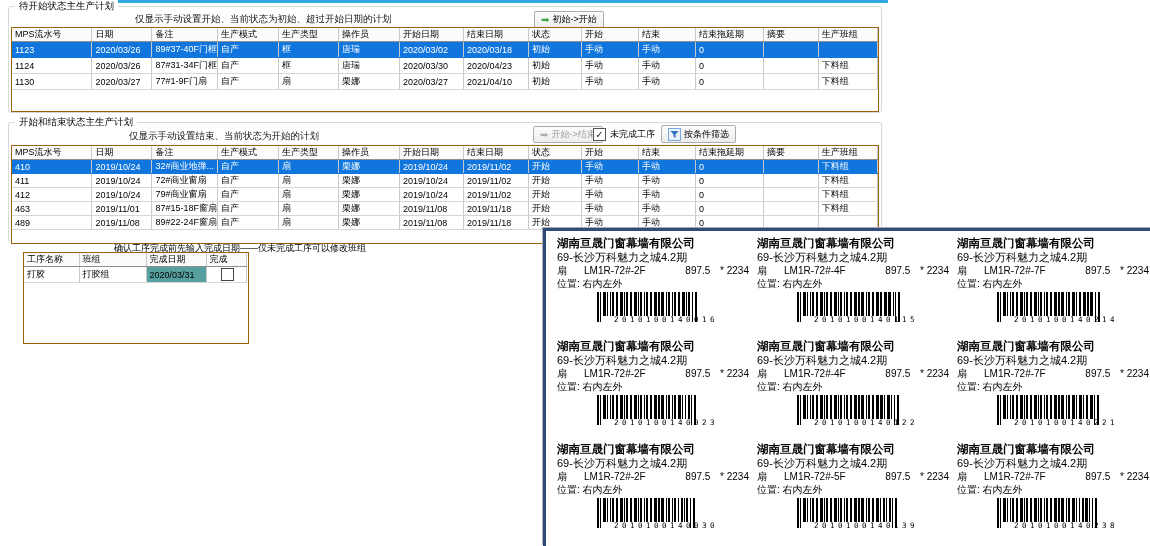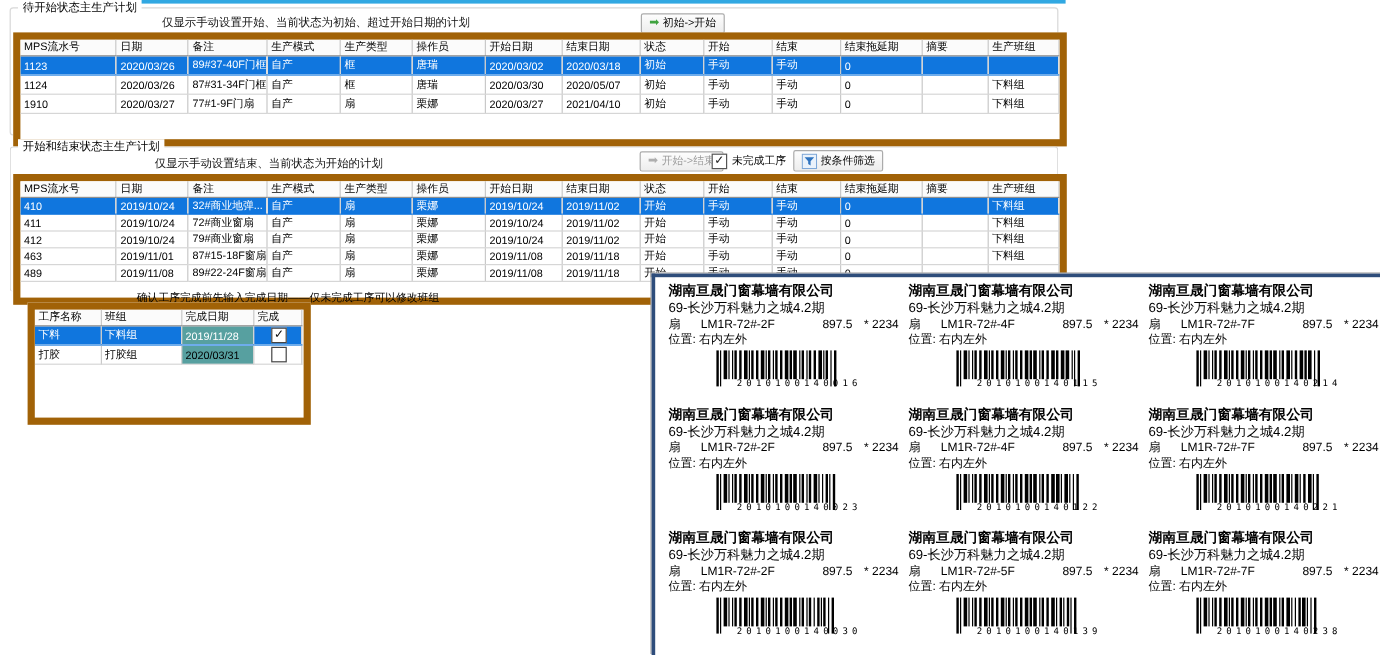--- a/index.html
+++ b/index.html
@@ -28,21 +28,21 @@
        font-size:9px;font-family:inherit;cursor:pointer;white-space:nowrap;}
   .btn .arrow{font-size:10px;line-height:1;color:var(--arrow-green);}
   .btn.disabled{color:#9b9b9b;}
   .btn.disabled .arrow{color:#aeaeae;}
   .btn1{left:525px;top:4px;}
   .btn2{left:524px;top:3px;}
   .btnFilter{left:652px;top:2px;height:18px;}
   .wincb{position:absolute;left:584px;top:5px;display:flex;align-items:center;gap:4px;font-size:9px;white-space:nowrap;}
   .cbox{width:11px;height:11px;border:1px solid #555;background:#fff;display:flex;align-items:center;justify-content:center;font-size:10px;line-height:1;color:#222;}
 
-  .grid{position:absolute;background:#fff;border:6px solid #a16207;overflow:hidden;}
+  .grid{position:absolute;background:#fff;border:1px solid #a16207;overflow:hidden;}
   .grid table{border-collapse:collapse;table-layout:fixed;}
   .grid th,.grid td{font-weight:normal;font-size:9px;text-align:left;padding:0 0 0 3px;
        white-space:nowrap;overflow:hidden;border-right:1px solid #c9c9c9;}
   .grid th{height:13px;background:#fbfbfb;border-bottom:1px solid #8f8f8f;}
   .grid td{border-bottom:1px solid #d6d6d6;}
   .grid tr.sel td{background:var(--selection);color:#fff;border-bottom-color:var(--selection);}
   .grid td.teal{background:var(--teal) !important;}
   .grid1{left:2px;top:20px;width:866px;height:83px;}
   .grid2{left:2px;top:22px;width:866px;height:97px;}
   .gridProc{left:23px;top:252px;width:224px;height:90px;}
@@ -139,30 +139,30 @@
               <td></td>
             </tr>
             <tr>
               <td>1124</td>
               <td>2020/03/26</td>
               <td>87#31-34F门框</td>
               <td>自产</td>
               <td>框</td>
               <td>唐瑞</td>
               <td>2020/03/30</td>
-              <td>2020/05/07</td>
+              <td>2020/04/23</td>
               <td>初始</td>
               <td>手动</td>
               <td>手动</td>
               <td>0</td>
               <td></td>
               <td>下料组</td>
             </tr>
             <tr>
-              <td>1910</td>
+              <td>1130</td>
               <td>2020/03/27</td>
               <td>77#1-9F门扇</td>
               <td>自产</td>
               <td>扇</td>
               <td>栗娜</td>
               <td>2020/03/27</td>
               <td>2021/04/10</td>
               <td>初始</td>
               <td>手动</td>
               <td>手动</td>
@@ -327,28 +327,20 @@
         </colgroup>
         <thead>
           <tr>
             <th>工序名称</th>
             <th>班组</th>
             <th>完成日期</th>
             <th>完成</th>
           </tr>
         </thead>
         <tbody>
-          <tr class="sel">
-            <td>下料</td>
-            <td>下料组</td>
-            <td class="teal">2019/11/28</td>
-            <td>
-              <div class="cb">✓</div>
-            </td>
-          </tr>
           <tr>
             <td>打胶</td>
             <td>打胶组</td>
             <td class="teal">2020/03/31</td>
             <td>
               <div class="cb"></div>
             </td>
           </tr>
         </tbody>
       </table>

